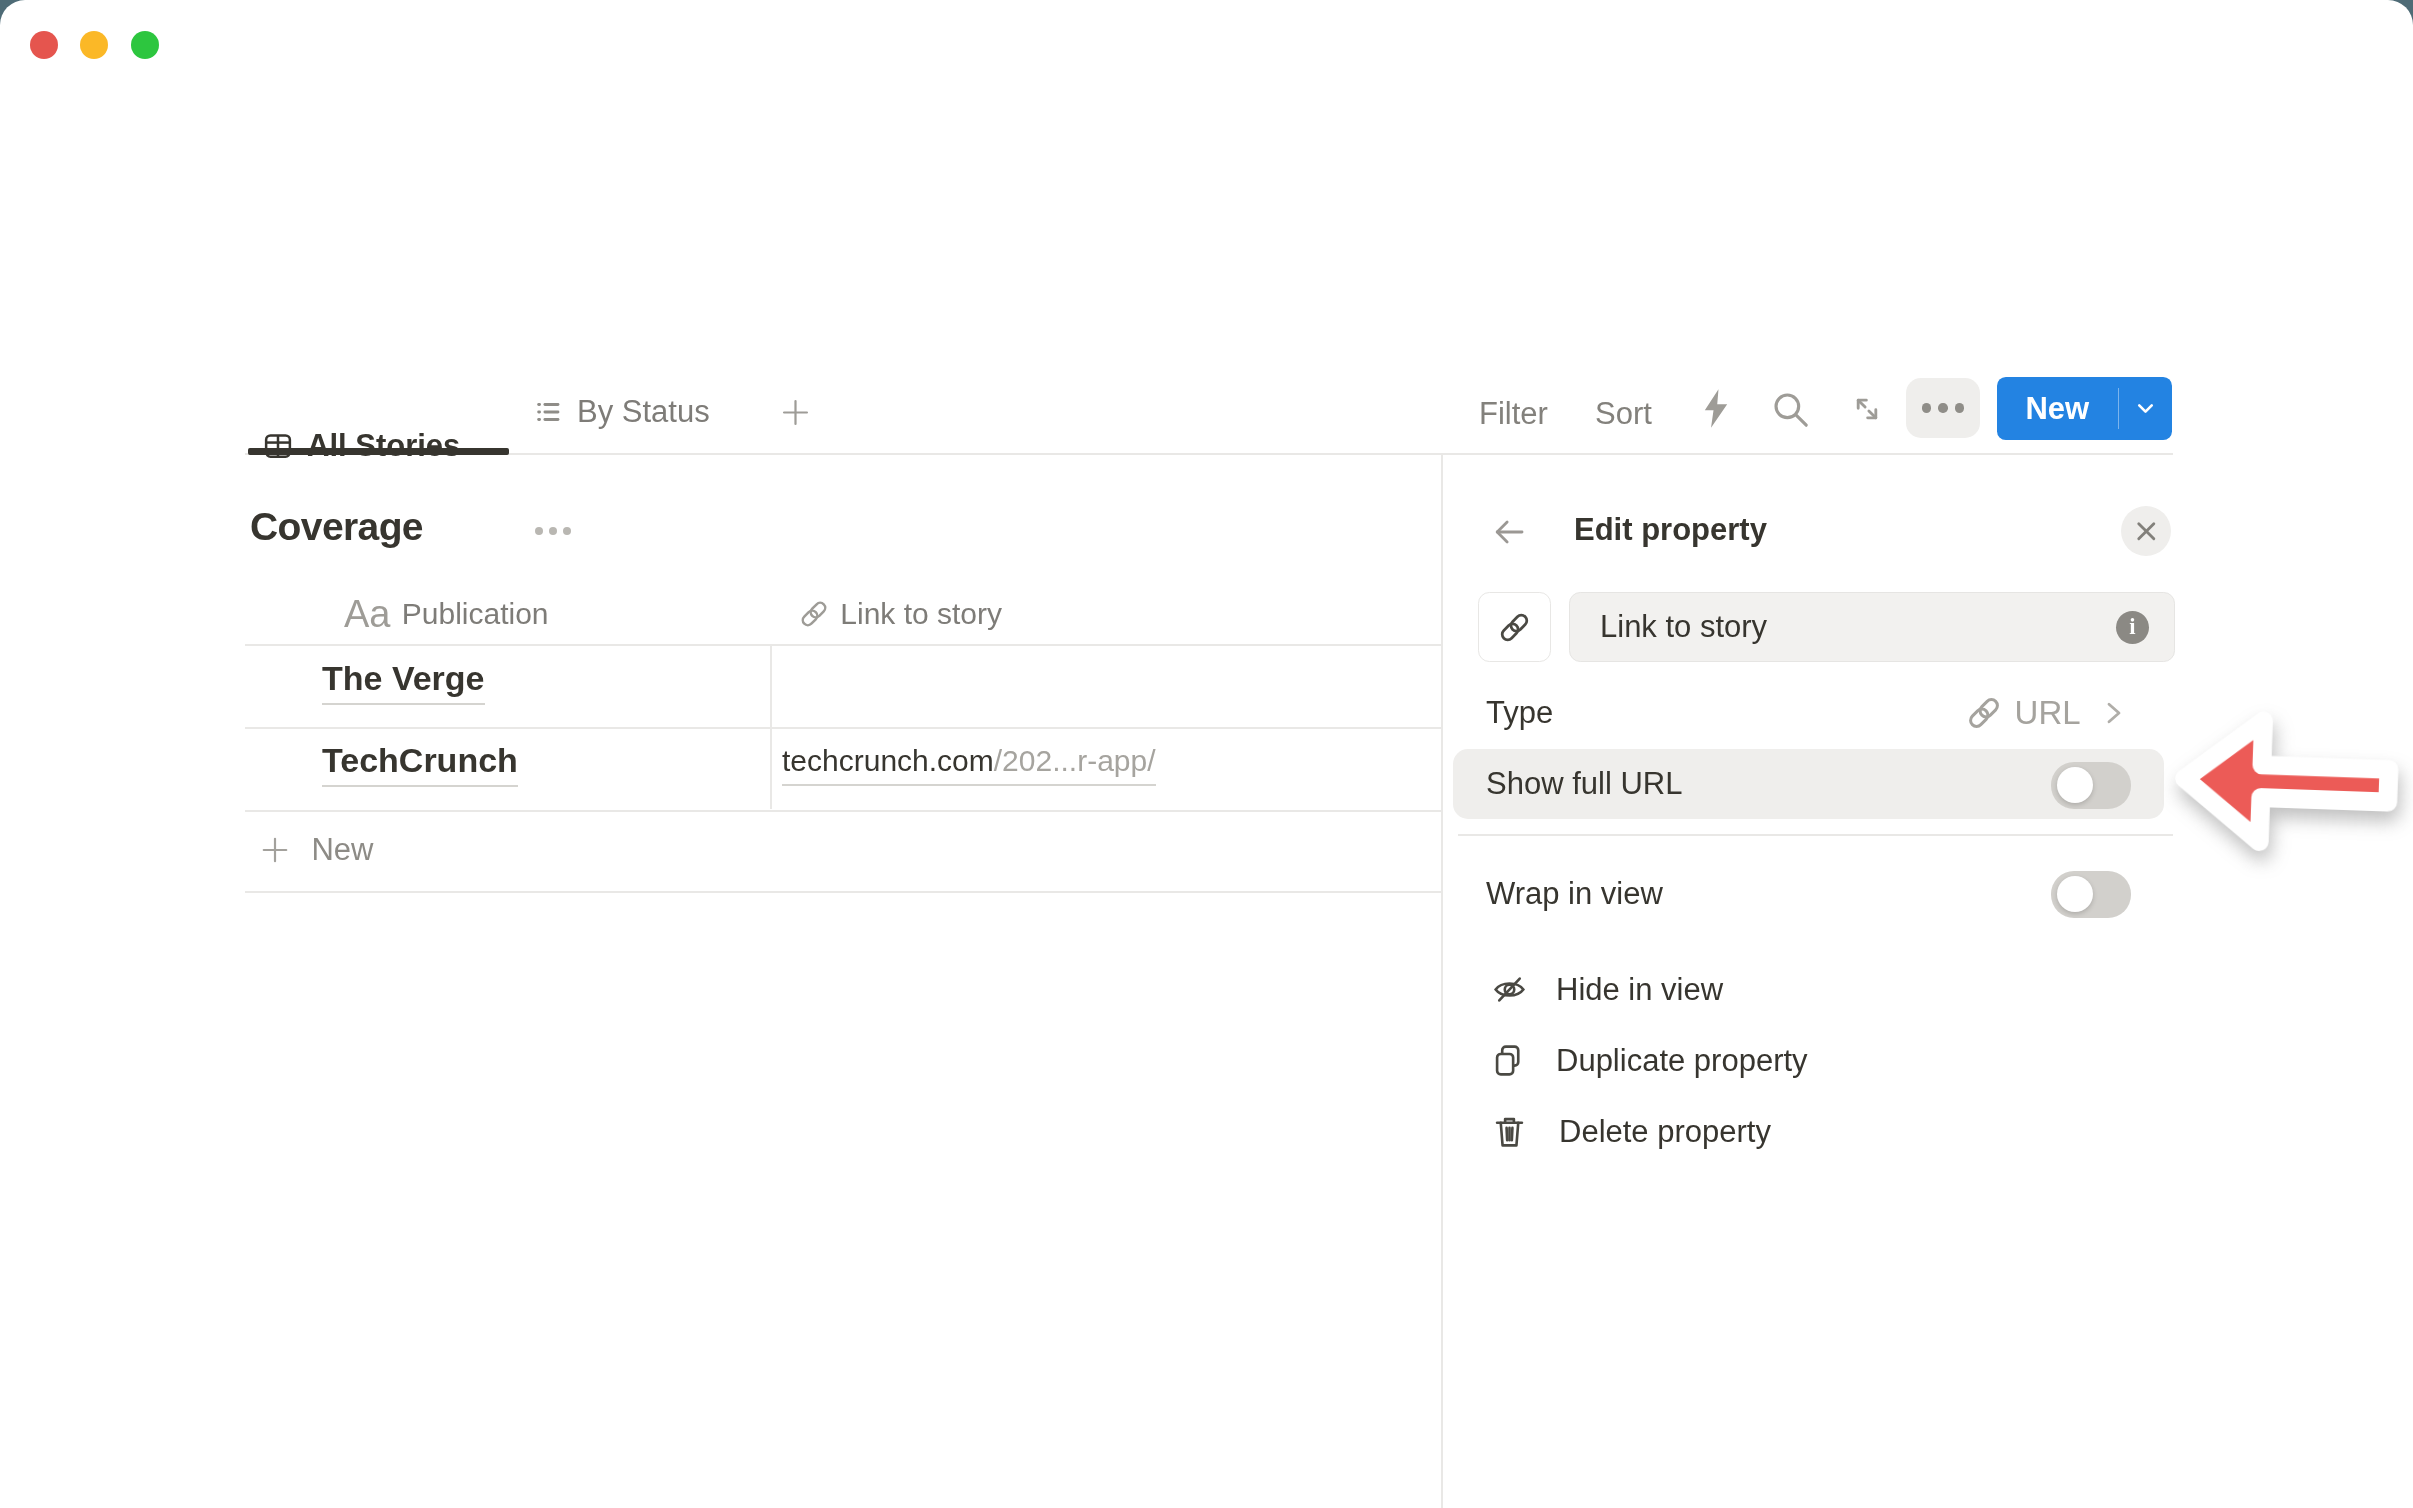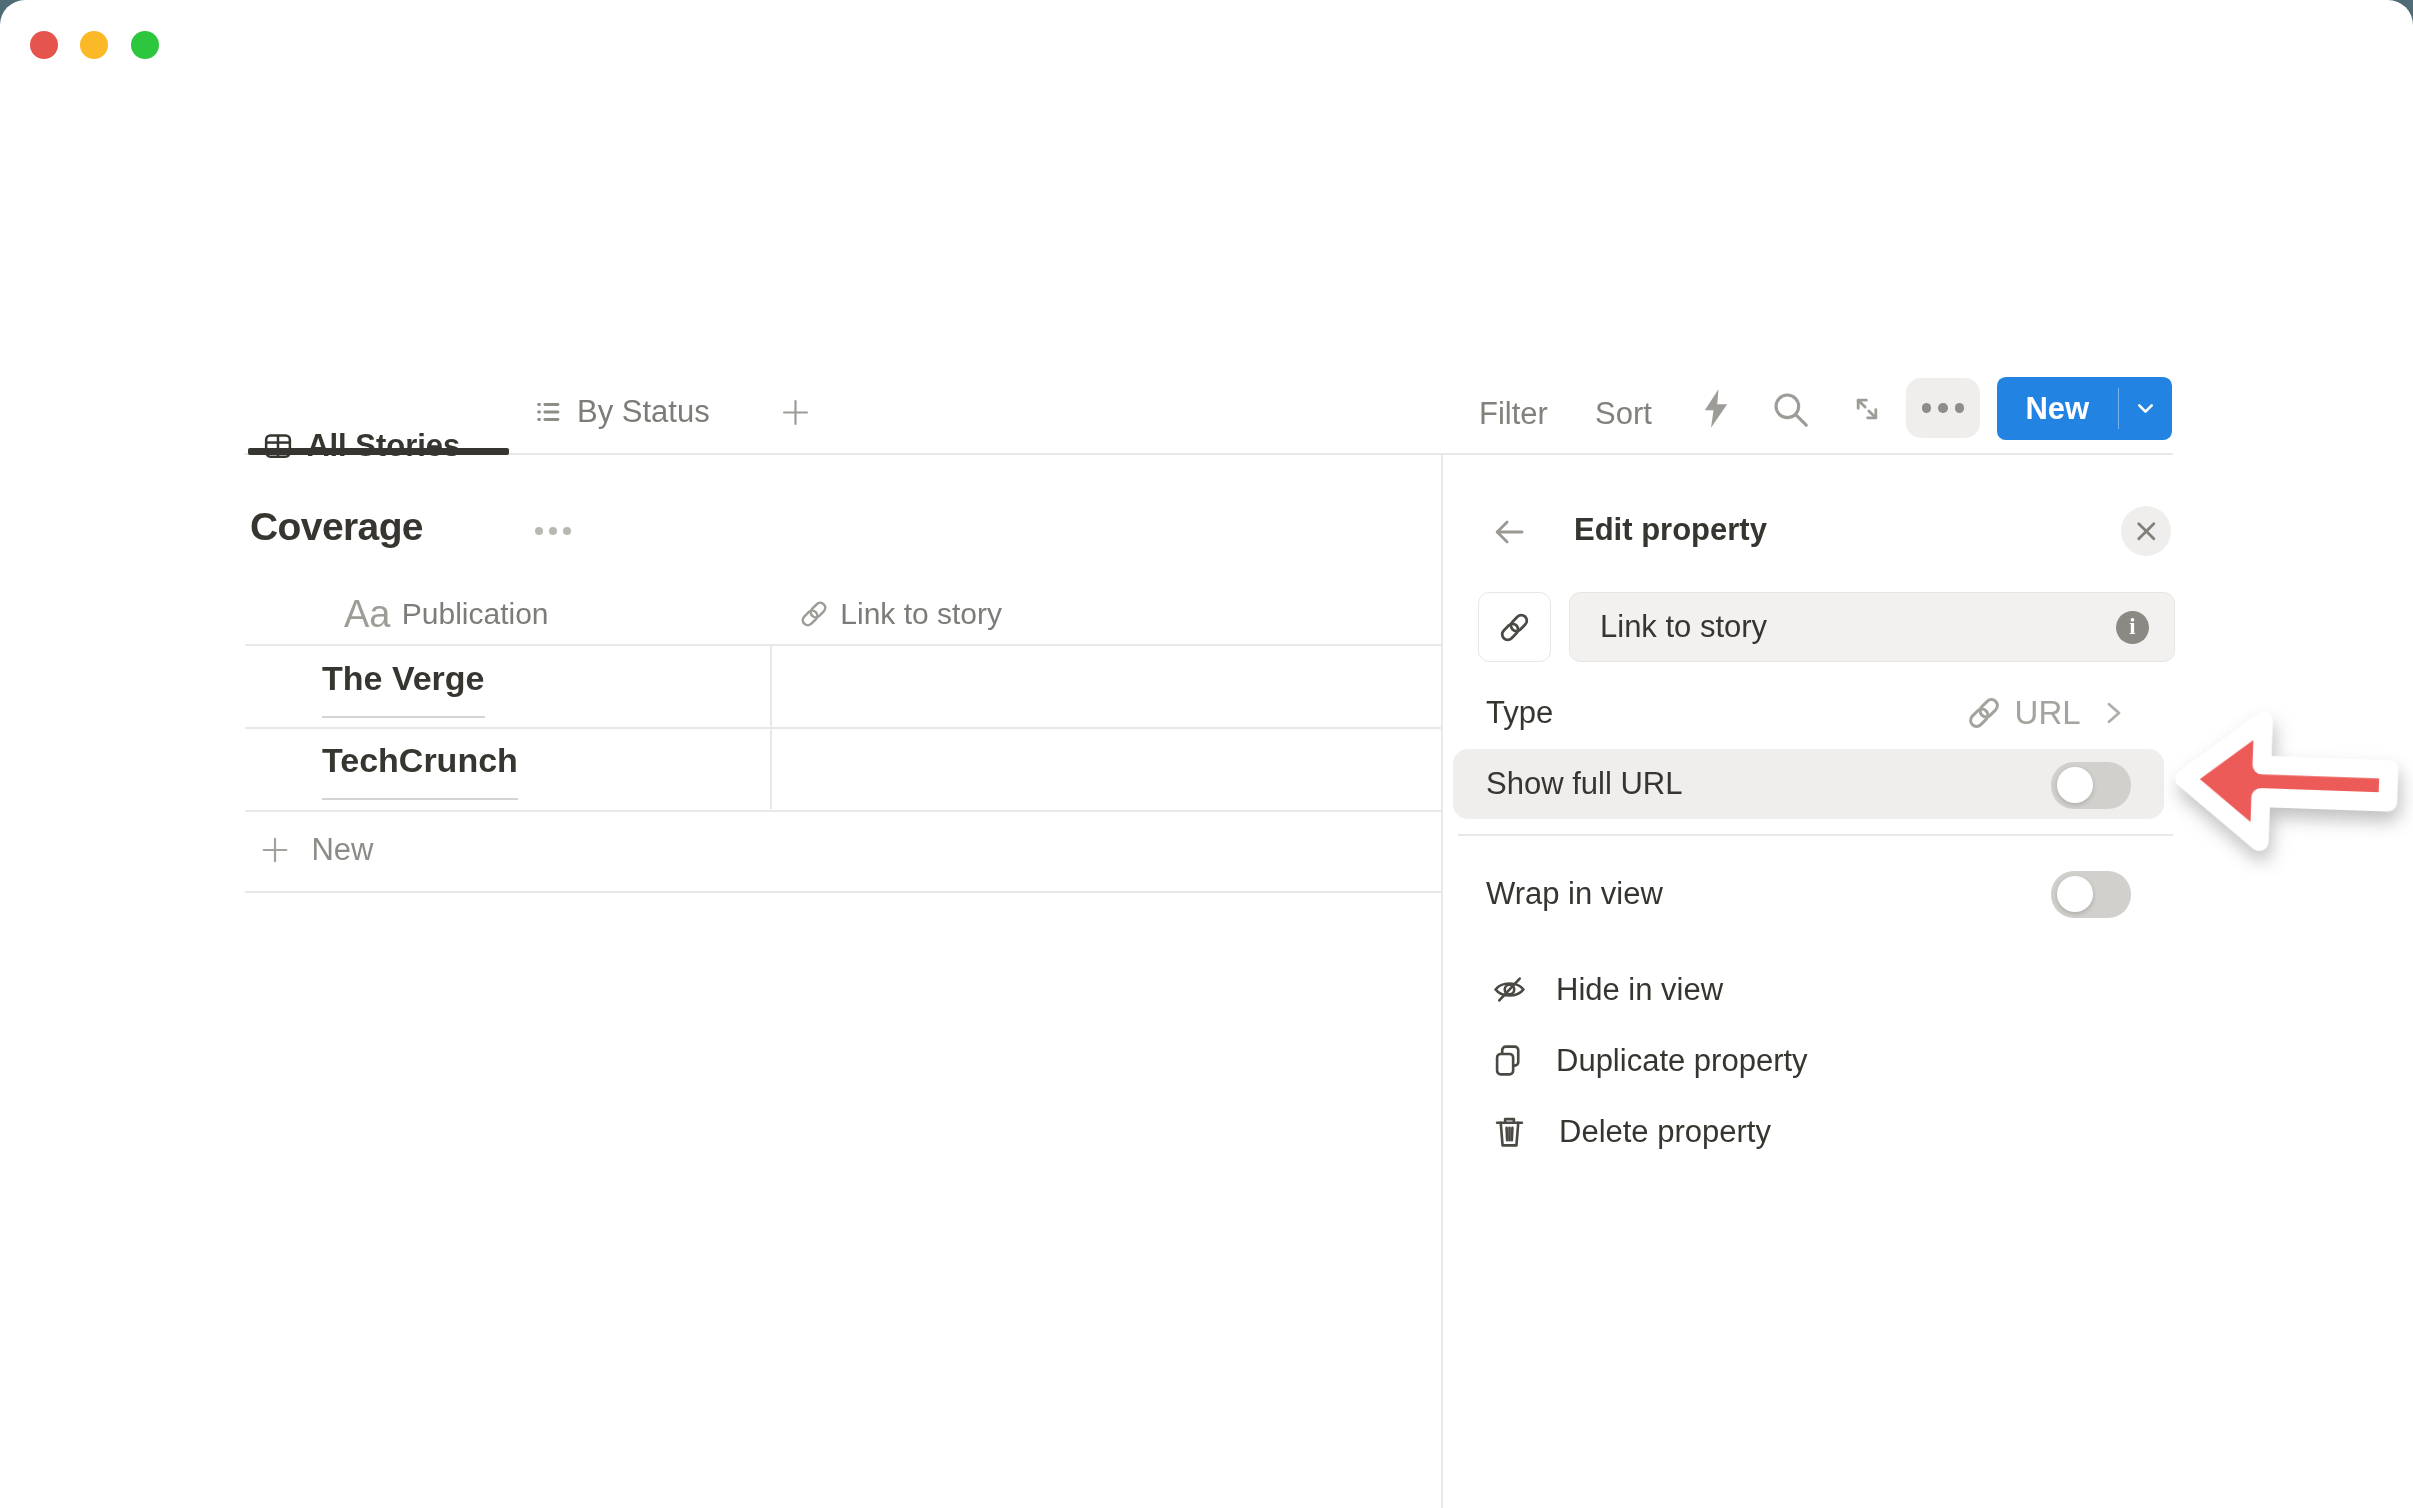--- a/index.html
+++ b/index.html
@@ -28,21 +28,21 @@
   
   .coverage-title{left:250px;top:505px;font-size:39px;font-weight:700;color:#37352F;letter-spacing:-0.6px;}
   .dots3{display:flex;gap:5.7px;align-items:center;}
   .dots3 i{width:8.2px;height:8.2px;border-radius:50%;background:#B9B7B2;}
   .hline{height:1.9px;background:#E9E8E6;}
   .vline{width:1.9px;background:#E9E8E6;}
   .colhead{display:flex;align-items:center;gap:11.3px;top:595px;height:38px;}
   .colhead .glyph{font-size:38px;color:#9E9C97;}
   .colhead .txt{font-size:30px;color:#7E7C78;white-space:nowrap;}
   .cell-title{font-size:34px;font-weight:600;color:#37352F;border-bottom:2.5px solid #D5D4D0;
-    padding-bottom:18px;white-space:nowrap;}
+    padding-bottom:5px;white-space:nowrap;}
   .cell-url{font-size:30px;color:#37352F;border-bottom:2.5px solid #D5D4D0;padding-bottom:6.3px;white-space:nowrap;}
   .cell-url .tail{color:#A6A49F;}
   .newrow-label{font-size:31px;color:#8D8B86;}
   
   .panel-title{left:1574px;top:512px;font-size:31px;font-weight:700;color:#37352F;}
   .close-btn{left:2121px;top:506px;width:50px;height:50px;border-radius:50%;background:#EFEEEC;
     display:flex;align-items:center;justify-content:center;}
   .prop-iconbtn{left:1478px;top:592px;width:73px;height:70px;border-radius:11.3px;border:1.9px solid #E8E7E5;
     box-sizing:border-box;background:#fff;display:flex;align-items:center;justify-content:center;}
   .prop-input{left:1569px;top:592px;width:606px;height:70px;border-radius:11.3px;border:1.9px solid #E6E5E3;
@@ -167,20 +167,21 @@
 
   <div class="abs hline" style="left:245px;top:644px;width:1196px;"></div>
   <div class="abs hline" style="left:245px;top:727px;width:1196px;"></div>
   <div class="abs hline" style="left:245px;top:810px;width:1196px;"></div>
   <div class="abs hline" style="left:245px;top:891px;width:1196px;"></div>
   <div class="abs vline" style="left:770px;top:644px;height:165px;"></div>
   <div class="abs vline" style="left:1441px;top:455px;height:1053px;"></div>
 
   <div class="abs cell-title" style="left:322px;top:659px;">The Verge</div>
   <div class="abs cell-title" style="left:322px;top:741px;">TechCrunch</div>
+  <div class="abs cell-url" style="left:782px;top:744px;"><span>techcrunch.com</span><span class="tail">/202...r-app/</span></div>
 
   <div class="abs" style="left:245px;top:811px;width:1196px;height:77px;display:flex;align-items:center;gap:21.4px;padding-left:15px;box-sizing:border-box;">
     <svg width="30" height="30" viewBox="0 0 48 48" fill="none" stroke="#A3A19C" stroke-width="3.5" stroke-linecap="round">
       <line x1="24" y1="6" x2="24" y2="42"></line>
         <line x1="6" y1="24" x2="42" y2="24"></line>
     </svg>
     <span class="newrow-label">New</span>
   </div>
 
   <div class="abs" style="left:1491px;top:517px;">

